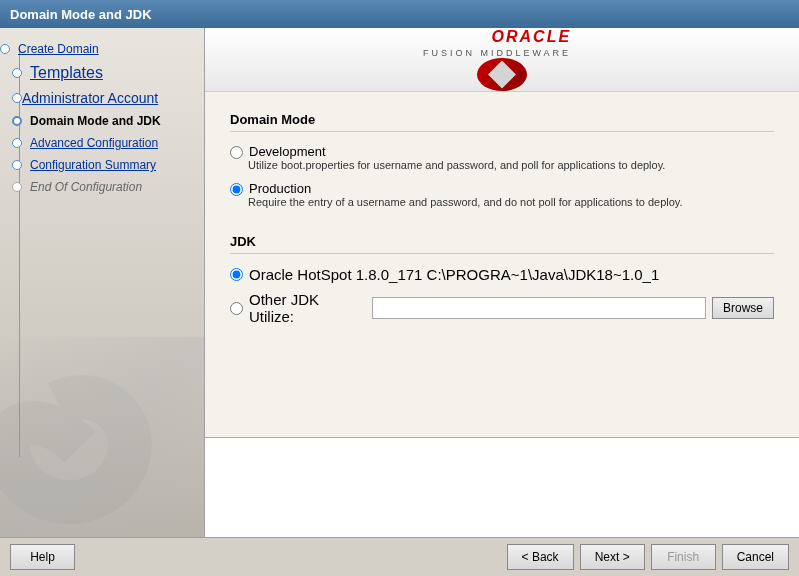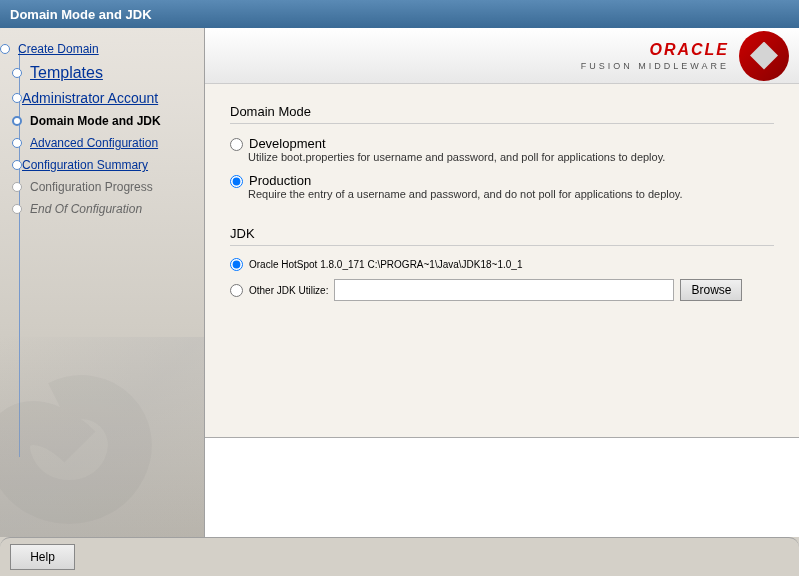--- a/index.html
+++ b/index.html
@@ -81,26 +81,27 @@
       flex: 1;
       display: flex;
       flex-direction: column;
       background: #f0ece4;
     }
 
     
     .oracle-header {
       background: linear-gradient(to bottom, #ffffff, #e8e8e8);
       border-bottom: 1px solid #cccccc;
-      height: 56px;
+      height: 64px;
       display: flex;
       align-items: center;
       justify-content: flex-end;
       padding-right: 10px;
       flex-shrink: 0;
+      flex-direction: column;
     }
 
     .oracle-logo {
       display: flex;
       flex-direction: column;
       align-items: flex-end;
       gap: 2px;
     }
 
     .oracle-text {
@@ -141,21 +142,21 @@
 
     
     .page-content {
       flex: 1;
       padding: 20px 25px;
       overflow-y: auto;
       background: #f5f2ec;
     }
 
     .section-title {
-      font-weight: normal;
+      font-weight: bold;
       font-size: 13px;
       color: #000;
       margin-bottom: 12px;
       border-bottom: 1px solid #cccccc;
       padding-bottom: 4px;
     }
 
     .radio-group {
       display: flex;
       flex-direction: column;
@@ -194,21 +195,21 @@
       align-items: center;
       gap: 6px;
       margin-bottom: 8px;
     }
 
     .jdk-option input[type="radio"] {
       cursor: pointer;
     }
 
     .jdk-label {
-      font-size: 10px;
+      font-size: 15px;
     }
 
     .jdk-other-row {
       display: flex;
       align-items: center;
       gap: 6px;
       margin-left: 0;
     }
 
     .jdk-other-row input[type="text"] {
@@ -243,21 +244,20 @@
 
     
     .footer {
       background: #d4d0c8;
       border-top: 1px solid #a0a0a0;
       padding: 6px 10px;
       display: flex;
       align-items: center;
       justify-content: space-between;
       flex-shrink: 0;
-      border-radius: 10px;
     }
 
     .footer-left {
       display: flex;
       gap: 8px;
     }
 
     .footer-right {
       display: flex;
       gap: 6px;
@@ -329,27 +329,23 @@
         <span style="color:#000; font-size:12px; font-weight:bold; margin-left:8px;">Domain Mode and JDK</span>
       </div>
 
       <div class="nav-item-wrapper" style="display:flex; align-items:center; padding: 4px 0 4px 12px;">
         <div class="step-circle"></div>
         <a href="#" style="color:#003399; font-size:12px; margin-left:8px; text-decoration:underline;">Advanced Configuration</a>
       </div>
 
       <div class="nav-item-wrapper" style="display:flex; align-items:center; padding: 4px 0 4px 12px;">
         <div class="step-circle"></div>
-        <a href="#" style="color:#003399; font-size:12px; margin-left:0; text-decoration:underline;">Configuration Summary</a>
-      </div>
-
-      <div class="nav-item-wrapper" style="display:flex; align-items:center; padding: 4px 0 4px 12px;">
-        <div class="step-circle" style="border-color:#aaa;"></div>
-        <span style="color:#666; font-size:12px; margin-left:8px;">Configuration Progress</span>
-      </div>
+        <a href="#" style="color:#003399; font-size:12px; margin-left:8px; text-decoration:underline;">Configuration Summary</a>
+      </div>
+
 
       <div class="nav-item-wrapper" style="display:flex; align-items:center; padding: 4px 0 4px 12px; font-style: italic;">
         <div style="width:10px;height:10px; border:1px solid #aaa; border-radius:50%; background:white; flex-shrink:0;"></div>
         <span style="color:#666; font-size:12px; margin-left:8px;">End Of Configuration</span>
       </div>
 
     </div>
 
     <svg class="sidebar-watermark" viewBox="0 0 200 200" xmlns="http://www.w3.org/2000/svg">
       <path d="M100,100 C60,60 20,80 40,120 C60,160 120,160 140,120 C160,80 120,40 80,60" stroke="#666" stroke-width="40" fill="none" opacity="0.5"></path>
@@ -412,13 +408,19 @@
     <div class="log-area">
     </div>
 
   </div>
 </div>
 
 <div class="footer">
   <div class="footer-left">
     <button class="footer-button">Help</button>
   </div>
+  <div class="footer-right">
+    <button class="footer-button">&lt; Back</button>
+    <button class="footer-button" style="background:linear-gradient(to bottom, #f0f0f0, #d8d8d8);">Next &gt;</button>
+    <button class="footer-button" disabled="" style="color:#999;">Finish</button>
+    <button class="footer-button">Cancel</button>
+  </div>
 </div>
 
 </body></html>

